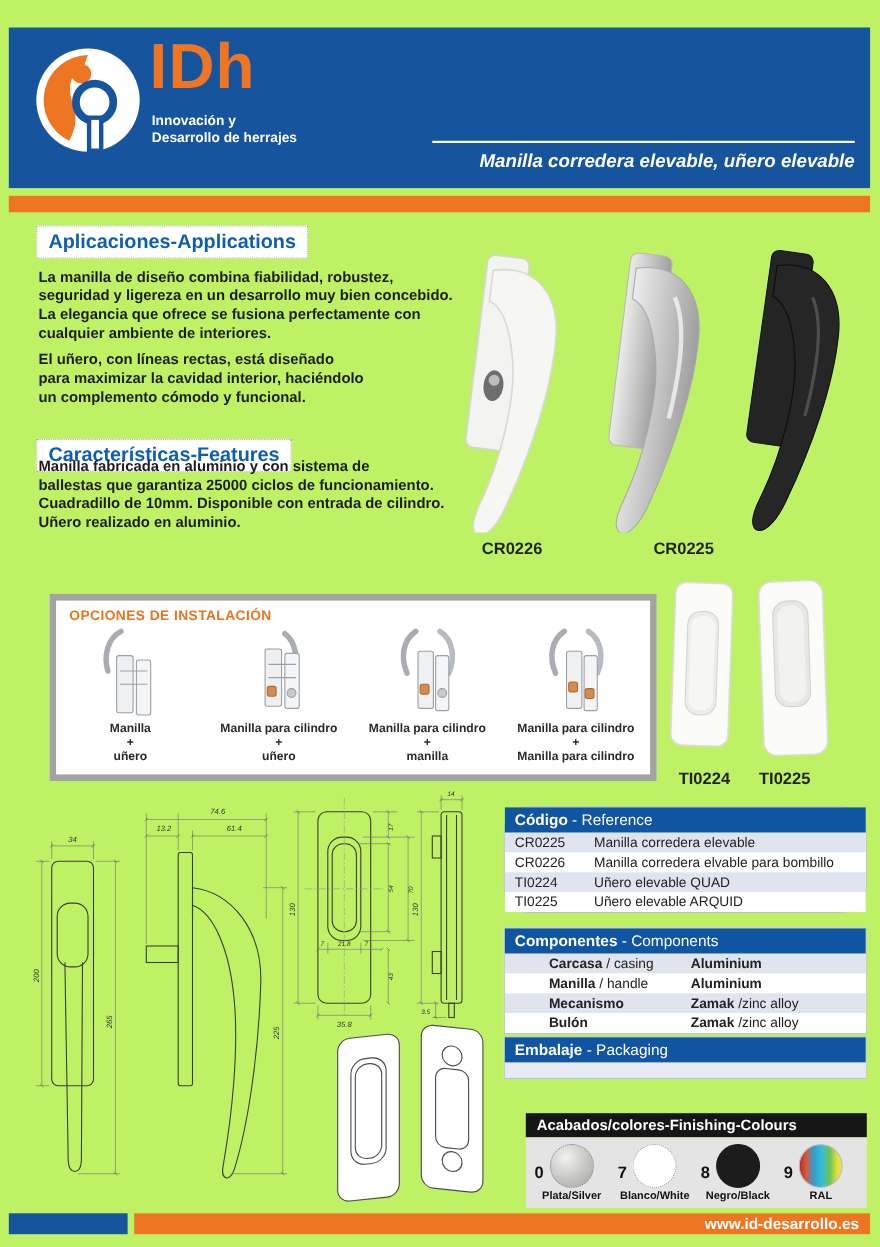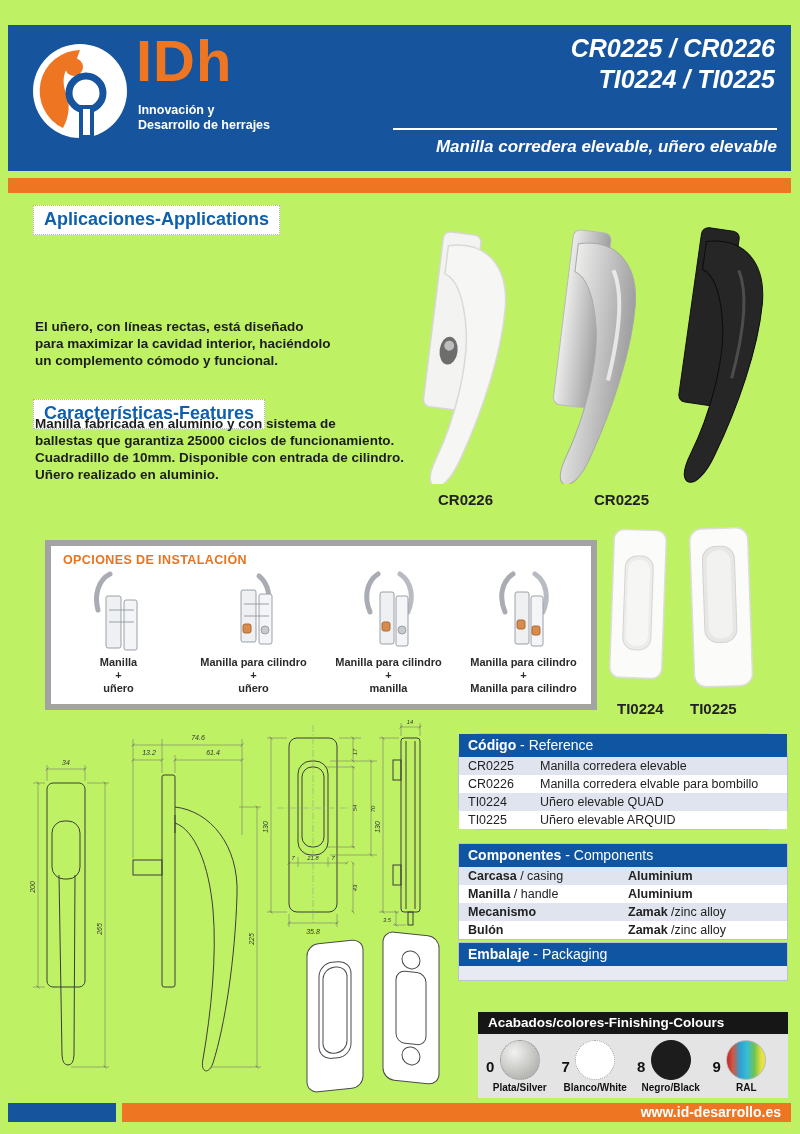--- a/index.html
+++ b/index.html
@@ -29,21 +29,21 @@
   .inst-opt svg{display:block;margin:0 auto;}
   .inst-cap{font-size:11px;font-weight:bold;color:#2a2a2a;line-height:13px;}
   
   .tbl{position:absolute;left:458px;width:330px;border:1px solid #b9c2d4;background:#fff;box-sizing:border-box;}
   .tbl-head{background:#0f55a2;color:#fff;font-size:14px;padding:3px 9px 4px;}
   .tbl-head b{font-weight:bold;}
   .trow{display:flex;font-size:12.5px;color:#222;padding:2px 9px;line-height:14px;}
   .trow:nth-child(even){background:#dfe4ef;}
   .trow:nth-child(odd){background:#fff;}
   .tcode{width:72px;flex:none;}
-  .tname{flex:1;}
+  .tname{flex:1;margin-left:31px;}
   .tval{width:150px;flex:none;}
   .empty-row{height:14px;background:#e7eaf2;}
   
   .fin{position:absolute;left:478px;top:1012px;width:310px;}
   .fin-head{background:#161616;color:#fff;font-size:13.5px;font-weight:bold;padding:3px 10px 4px;}
   .fin-body{background:#e4e4e5;display:flex;padding:6px 4px 5px;}
   .sw{flex:1;position:relative;text-align:center;}
   .sw-num{position:absolute;left:4px;top:18px;font-size:15px;font-weight:bold;color:#111;}
   .sw-circle{width:38px;height:38px;border-radius:50%;margin:0 auto;}
   .sw-silver{background:radial-gradient(circle at 35% 30%,#f2f2f0,#b9b9b6 70%,#a8a8a5);border:1px dotted #8f8f8f;}
@@ -68,30 +68,30 @@
     <svg class="hdr-logo" viewBox="0 0 100 100">
       <circle cx="50" cy="50" r="47" fill="#ffffff"></circle>
       <path d="M50,9 A41,41 0 0 0 33,87 C40,74 40,62 36,52 C32,42 32,26 46,20 Z" fill="#ee7623"></path>
       <circle cx="44" cy="26" r="9" fill="#ee7623"></circle>
       <circle cx="56" cy="52" r="17" fill="#ffffff" stroke="#16559d" stroke-width="7"></circle>
       <rect x="51" y="66" width="11" height="30" fill="#ffffff" stroke="#16559d" stroke-width="4"></rect>
     </svg>
     <div class="brand">IDh</div>
     <div class="tagline">Innovación y
 Desarrollo de herrajes</div>
-    <div class="hdr-title">
-      <div>CR0225 / CR0226</div>
-      <div>TI0224 / TI0225</div>
-    </div>
     <div class="hdr-rule"></div>
     <div class="hdr-sub">Manilla corredera elevable, uñero elevable</div>
   </div>
   <div class="orange-bar"></div>
 
   <div class="sec-head" style="top:205px;">Aplicaciones-Applications</div>
+  <div class="para" style="top:243px;">La manilla de diseño combina fiabilidad, robustez,
+seguridad y ligereza en un desarrollo muy bien concebido.
+La elegancia que ofrece se fusiona perfectamente con
+cualquier ambiente de interiores.</div>
   <div class="para" style="top:318px;">El uñero, con líneas rectas, está diseñado
 para maximizar la cavidad interior, haciéndolo
 un complemento cómodo y funcional.</div>
 
   <div class="sec-head" style="top:377px;margin-top:22px;">Características-Features</div>
   <div class="para" style="top:415px;">Manilla fabricada en aluminio y con sistema de
 ballestas que garantiza 25000 ciclos de funcionamiento.
 Cuadradillo de 10mm. Disponible con entrada de cilindro.
 Uñero realizado en aluminio.</div>
 

